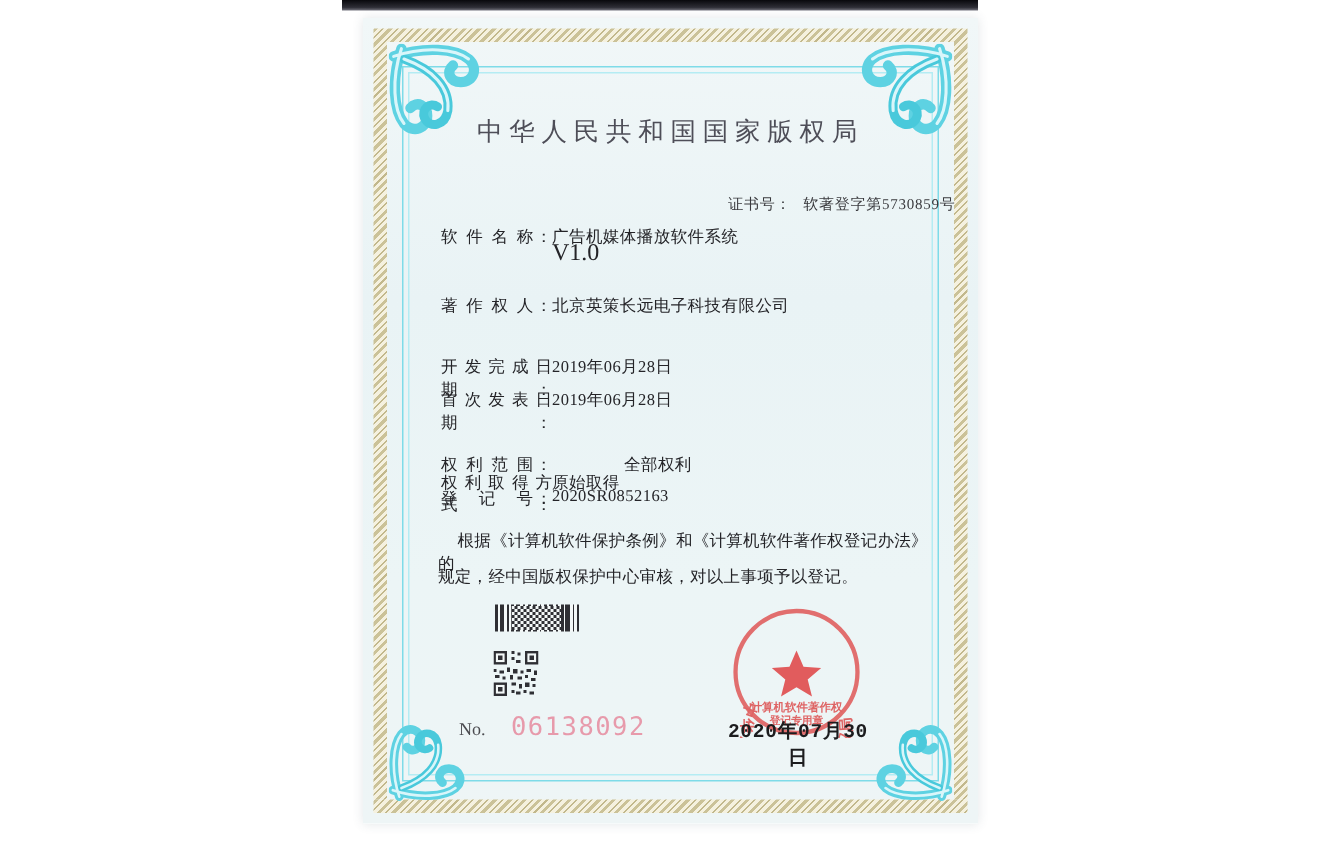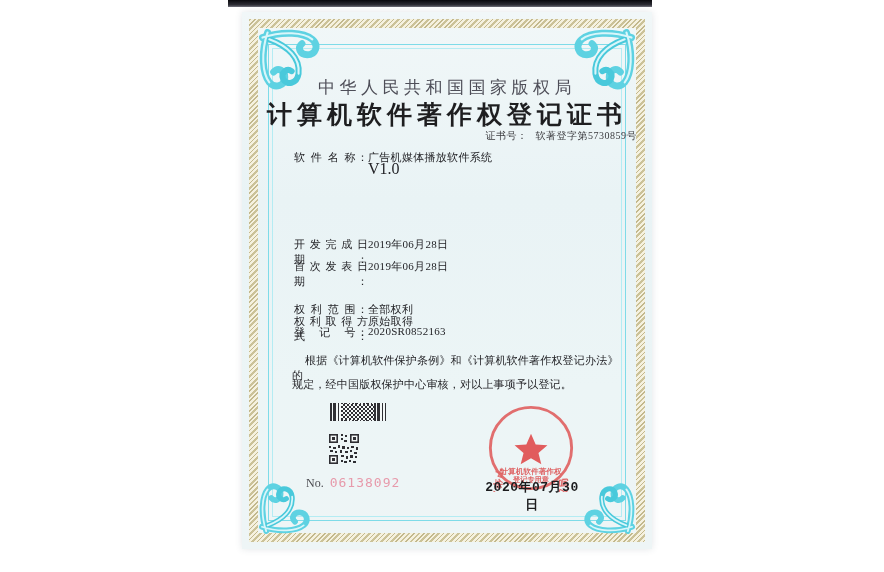--- a/index.html
+++ b/index.html
@@ -43,37 +43,37 @@
     font-size:25px;font-weight:bold;letter-spacing:5px;color:#1e1e20;
   }
   .cert-no{
     position:absolute;right:15px;top:117px;font-size:10px;color:#3a3a3e;letter-spacing:.5px;
   }
   .cert-no .v{margin-left:8px;}
   .frow{position:absolute;left:52px;display:flex;font-size:11px;color:#242428;}
   .flabel{width:74px;text-align:justify;text-align-last:justify;flex:none;font-weight:500;}
   .fvalue{margin-left:0;letter-spacing:.3px;}
   .r0{top:138px;} .r2{top:184px;} .r3{top:225px;} .r4{top:247px;}
-  .r5{top:269px;margin-top:33px;} .r6{top:290px;} .r7{top:313px;}
+  .r5{top:269px;margin-top:33px;} .r6{top:290px;gap:48px;} .r7{top:313px;}
   .version-line{position:absolute;left:126px;top:148px;font-size:16px;color:#242428;}
   .stmt{position:absolute;left:50px;width:335px;font-size:11px;color:#242428;letter-spacing:.2px;}
   .s1{top:341px;text-indent:13px;} .s2{top:365px;}
   
   .barcode{
     position:absolute;left:88px;top:391px;width:56px;height:18px;
     background:repeating-linear-gradient(90deg,#2f2f34 0 2px,#f4f8f8 2px 3px,#2f2f34 3px 6px,#f4f8f8 6px 8px,#2f2f34 8px 9px,#f4f8f8 9px 11px);
   }
   .barcode-inner{
     position:absolute;left:11px;top:1px;width:33px;height:16px;
     background:repeating-conic-gradient(#2f2f34 0% 25%,#f4f8f8 0% 50%) 0 0/4px 4px;
   }
   .qr{position:absolute;left:87px;top:422px;width:30px;height:30px;}
   .serial{position:absolute;left:64px;top:463px;font-size:12px;color:#4b4b50;}
   .serial .digits{
-    font-family:"DejaVu Sans Mono",monospace;color:#e79aab;letter-spacing:1px;margin-left:6px;font-size:13px;
+    font-family:"DejaVu Sans Mono",monospace;color:#e79aab;letter-spacing:1px;margin-left:17px;font-size:17px;
   }
   
   .seal{position:absolute;left:245px;top:392px;width:88px;height:88px;opacity:.88;}
   .issue-date{
     position:absolute;left:237px;top:466px;width:106px;text-align:center;
     font-size:13px;font-weight:bold;color:#1c1c1e;letter-spacing:.5px;font-family:Liberation Mono, monospace;
   }
 </style>
 </head>
 <body>
@@ -113,32 +113,35 @@
         <use href="#flour"></use>
       </svg>
     </div>
   <div class="corner c-br">
       <svg viewBox="0 0 100 100">
         <use href="#flour"></use>
       </svg>
     </div>
 
   <div class="issuer">中华人民共和国国家版权局</div>
-  <div class="main-title">计算机软件著作权登记证书</div>
 
   <div class="cert-no">
     <span>证书号：</span><span class="v">软著登字第5730859号</span>
   </div>
 
   <div class="frow r0">
     <span class="flabel">软 件 名 称：</span>
     <span class="fvalue">广告机媒体播放软件系统</span>
   </div>
   <div class="version-line">V1.0</div>
 
+  <div class="frow r2">
+    <span class="flabel">著 作 权 人：</span>
+    <span class="fvalue">北京英策长远电子科技有限公司</span>
+  </div>
   <div class="frow r3">
     <span class="flabel">开发完成日期：</span>
     <span class="fvalue">2019年06月28日</span>
   </div>
   <div class="frow r4">
     <span class="flabel">首次发表日期：</span>
     <span class="fvalue">2019年06月28日</span>
   </div>
   <div class="frow r5">
     <span class="flabel">权利取得方式：</span>

